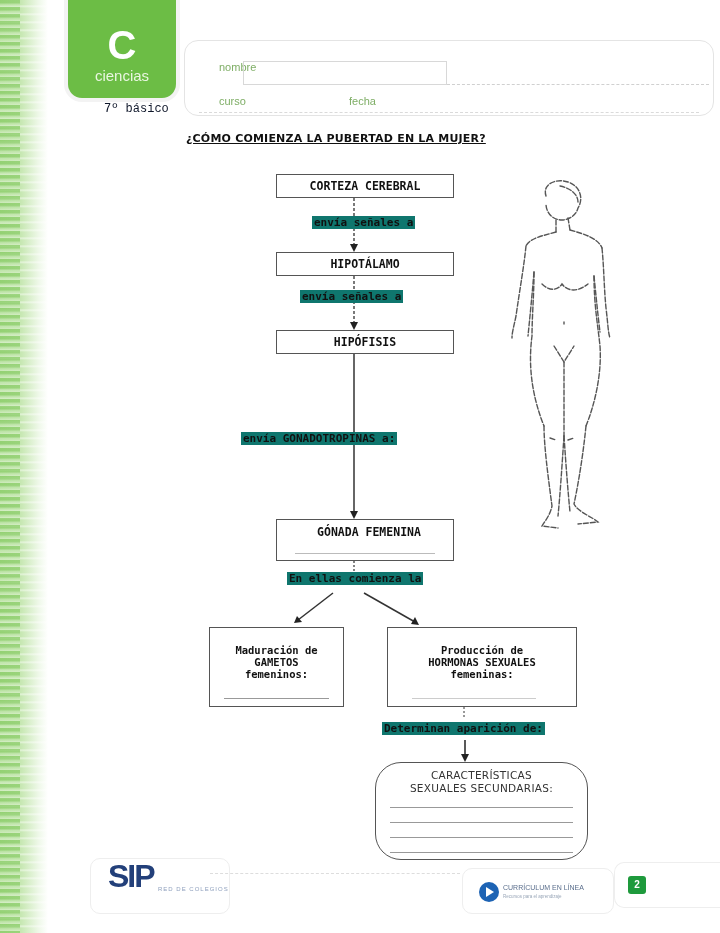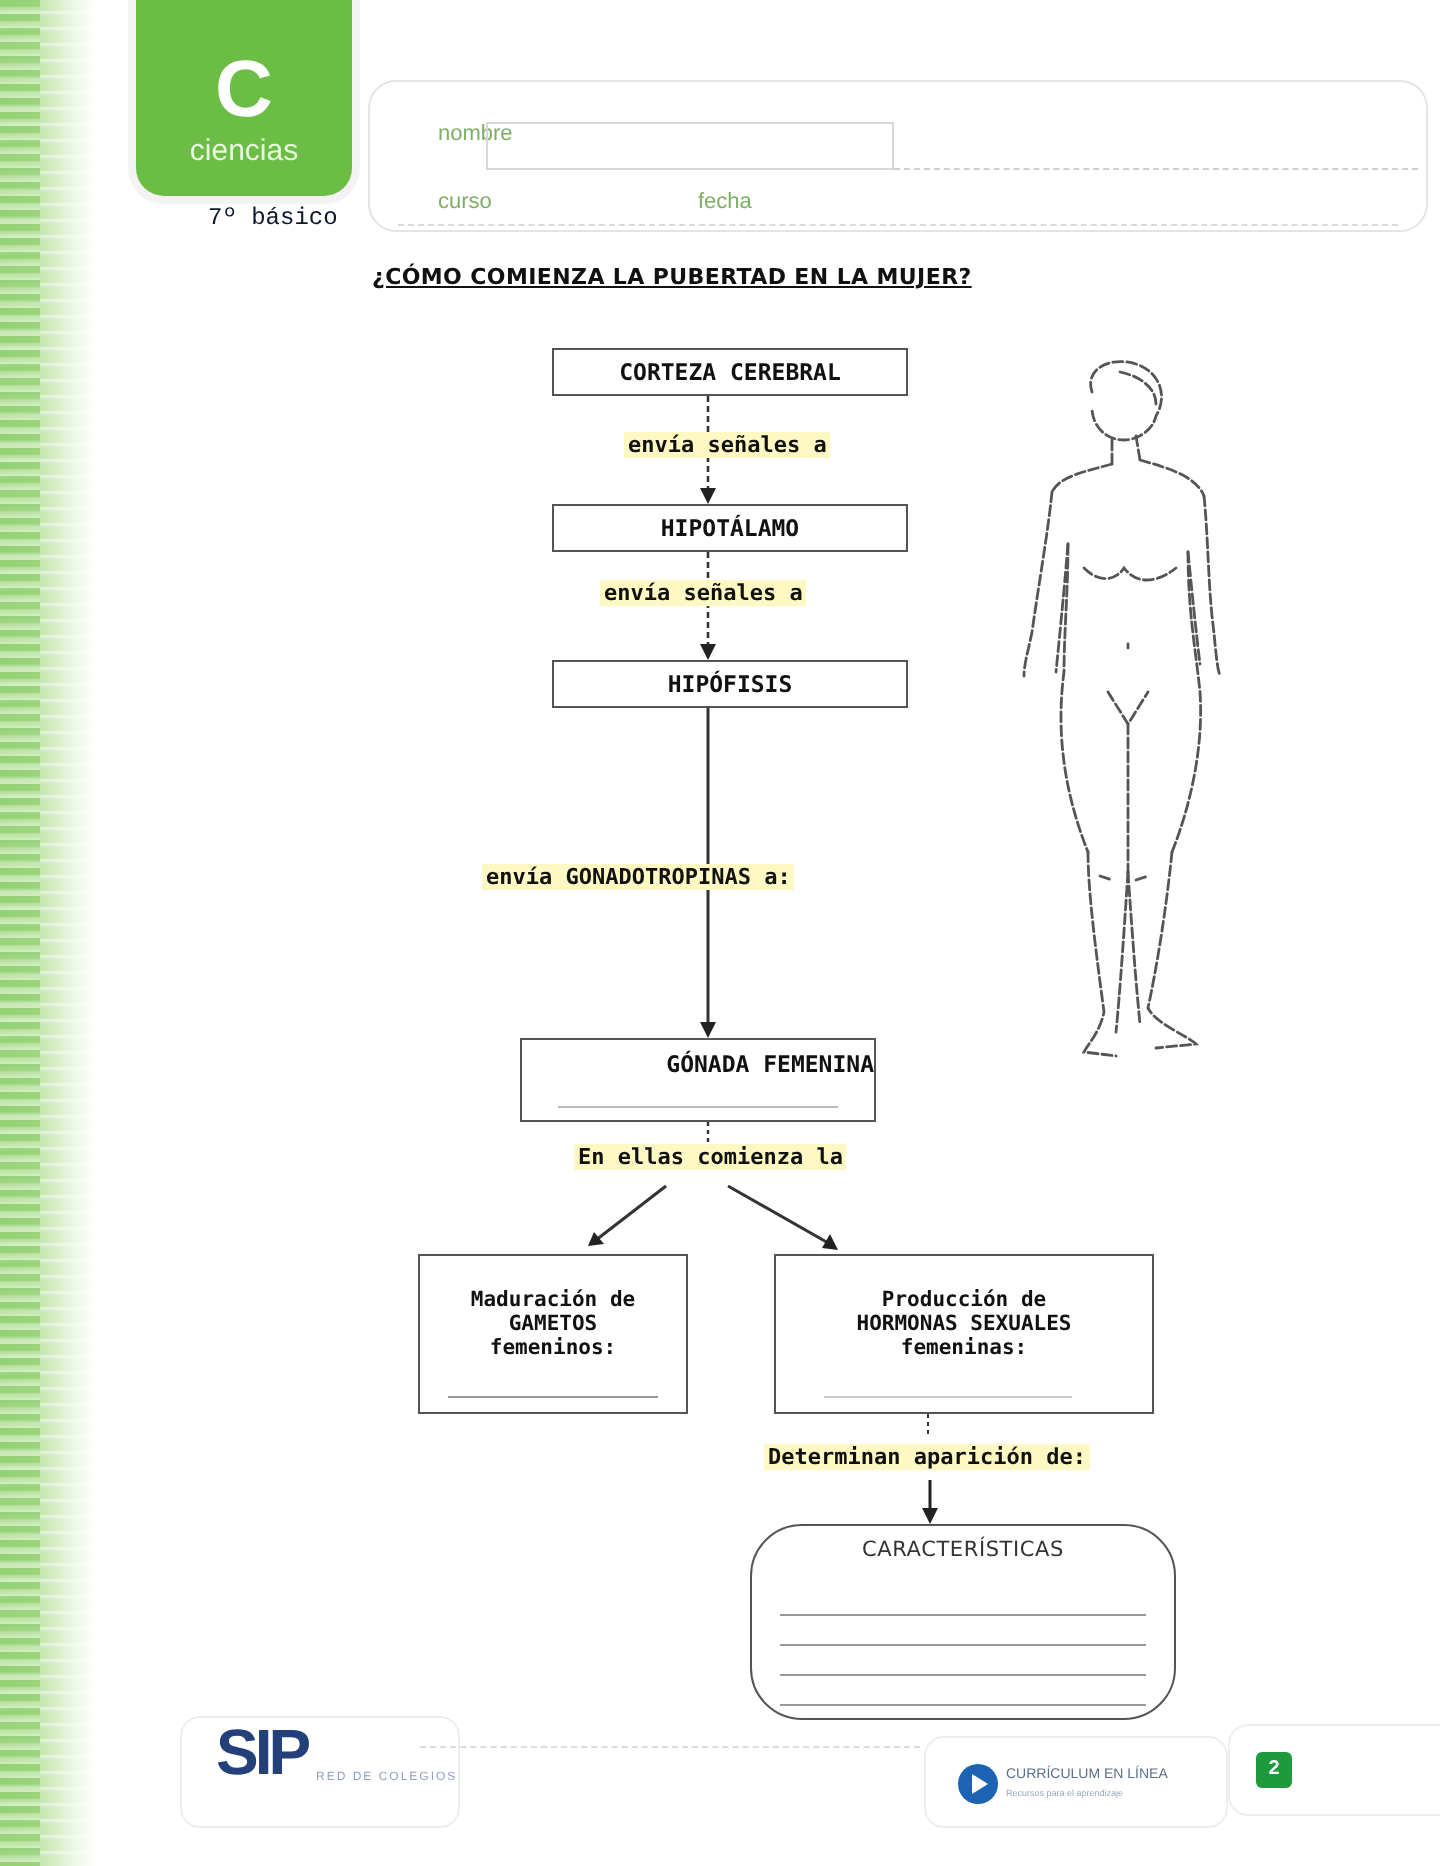--- a/index.html
+++ b/index.html
@@ -55,26 +55,26 @@
 
     
     .fbox {
       position: absolute; border: 1.5px solid #555; background: #fff;
       font-family: "DejaVu Sans Mono", monospace; font-weight: bold; font-size: 11.5px;
       color: #111; text-align: center;
     }
     .box-corteza { left: 276px; top: 174px; width: 178px; height: 24px; line-height: 22px; }
     .box-hipotalamo { left: 276px; top: 252px; width: 178px; height: 24px; line-height: 22px; }
     .box-hipofisis { left: 276px; top: 330px; width: 178px; height: 24px; line-height: 22px; }
-    .box-gonada { left: 260px; top: 519px; width: 178px; height: 42px; text-align: right; padding: 5px 0 12px 8px; }
+    .box-gonada { left: 276px; top: 519px; width: 178px; height: 42px; text-align: center; padding: 5px 0 12px 8px; }
     .box-gonada .answer-line { position: absolute; left: 18px; right: 18px; bottom: 6px; border-top: 1.5px solid #bbb; }
 
     .flabel {
       position: absolute; font-family: "DejaVu Sans Mono", monospace; font-weight: bold;
-      font-size: 11px; color: #111; white-space: nowrap; background: #fef9c3; padding: 0 2px;
+      font-size: 11px; color: #111; white-space: nowrap; background: #0f766e; padding: 0 2px;
     }
     .lbl-1 { left: 312px; top: 216px; }
     .lbl-2 { left: 300px; top: 290px; }
     .lbl-3 { left: 241px; top: 432px; }
     .lbl-4 { left: 287px; top: 572px; }
     .lbl-5 { left: 382px; top: 722px; }
 
     .box-gametos { left: 209px; top: 627px; width: 135px; height: 80px; font-size: 10.5px; line-height: 12px; padding-top: 16px; }
     .box-hormonas { left: 387px; top: 627px; width: 190px; height: 80px; font-size: 10.5px; line-height: 12px; padding-top: 16px; }
     .box-caract { left: 375px; top: 762px; width: 213px; height: 98px; font-family: "DejaVu Sans", sans-serif; font-weight: normal; font-size: 10.5px; line-height: 13px; padding-top: 6px; color: #333; letter-spacing: 0.3px; border-radius: 26px; }
@@ -184,20 +184,21 @@
 <div class="fbox box-hormonas">
   <div>Producción de</div>
   <div>HORMONAS SEXUALES</div>
   <div>femeninas:</div>
   <div class="inner-line" style="top:70px; left:24px; right:40px; border-color:#ccc;"></div>
 </div>
 <span class="flabel lbl-5">Determinan aparición de:</span>
 
 <div class="fbox box-caract">
   <div>CARACTERÍSTICAS</div>
+  <div>SEXUALES SECUNDARIAS:</div>
   <div class="inner-line" style="top:44px;"></div>
   <div class="inner-line" style="top:59px;"></div>
   <div class="inner-line" style="top:74px;"></div>
   <div class="inner-line" style="top:89px;"></div>
 </div>
 
 <div class="figure">
   <svg width="120" height="356" viewBox="0 0 120 356" fill="none" stroke="#555" stroke-width="1.4" stroke-dasharray="5,2" stroke-linecap="round">
 
     <path d="M48 20 C44 8 58 2 70 6 C82 10 86 22 80 32 C78 40 70 44 64 44 C54 44 48 36 48 28"></path>

